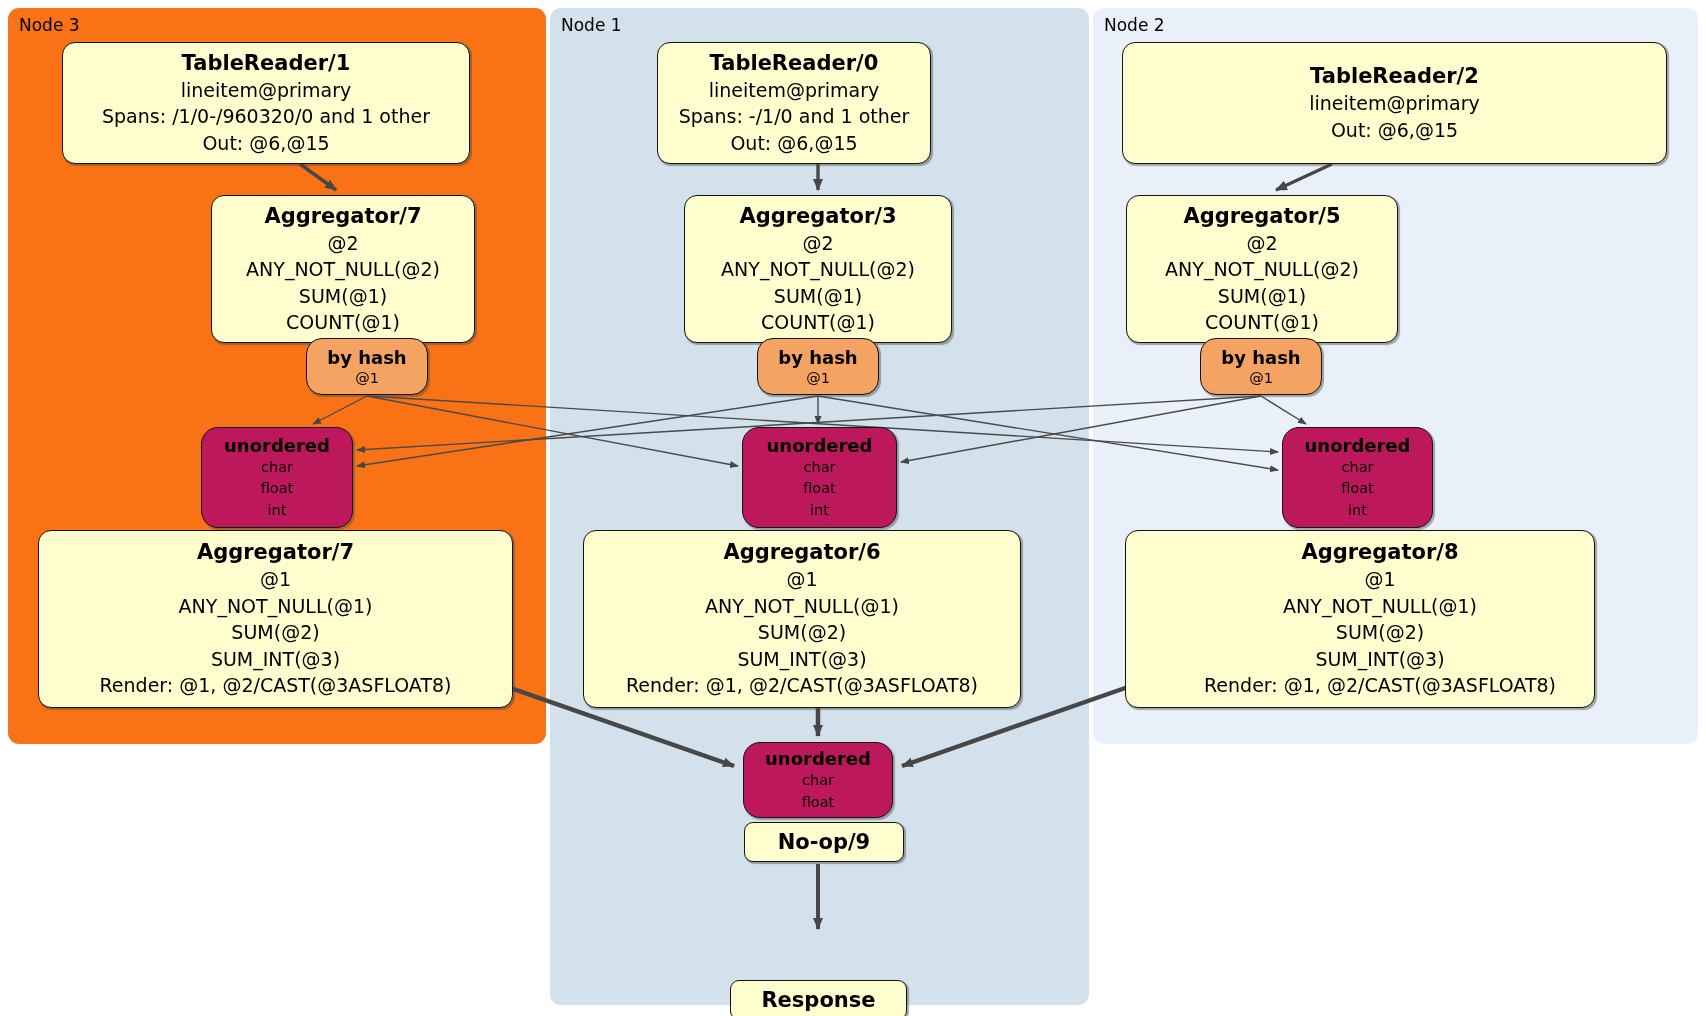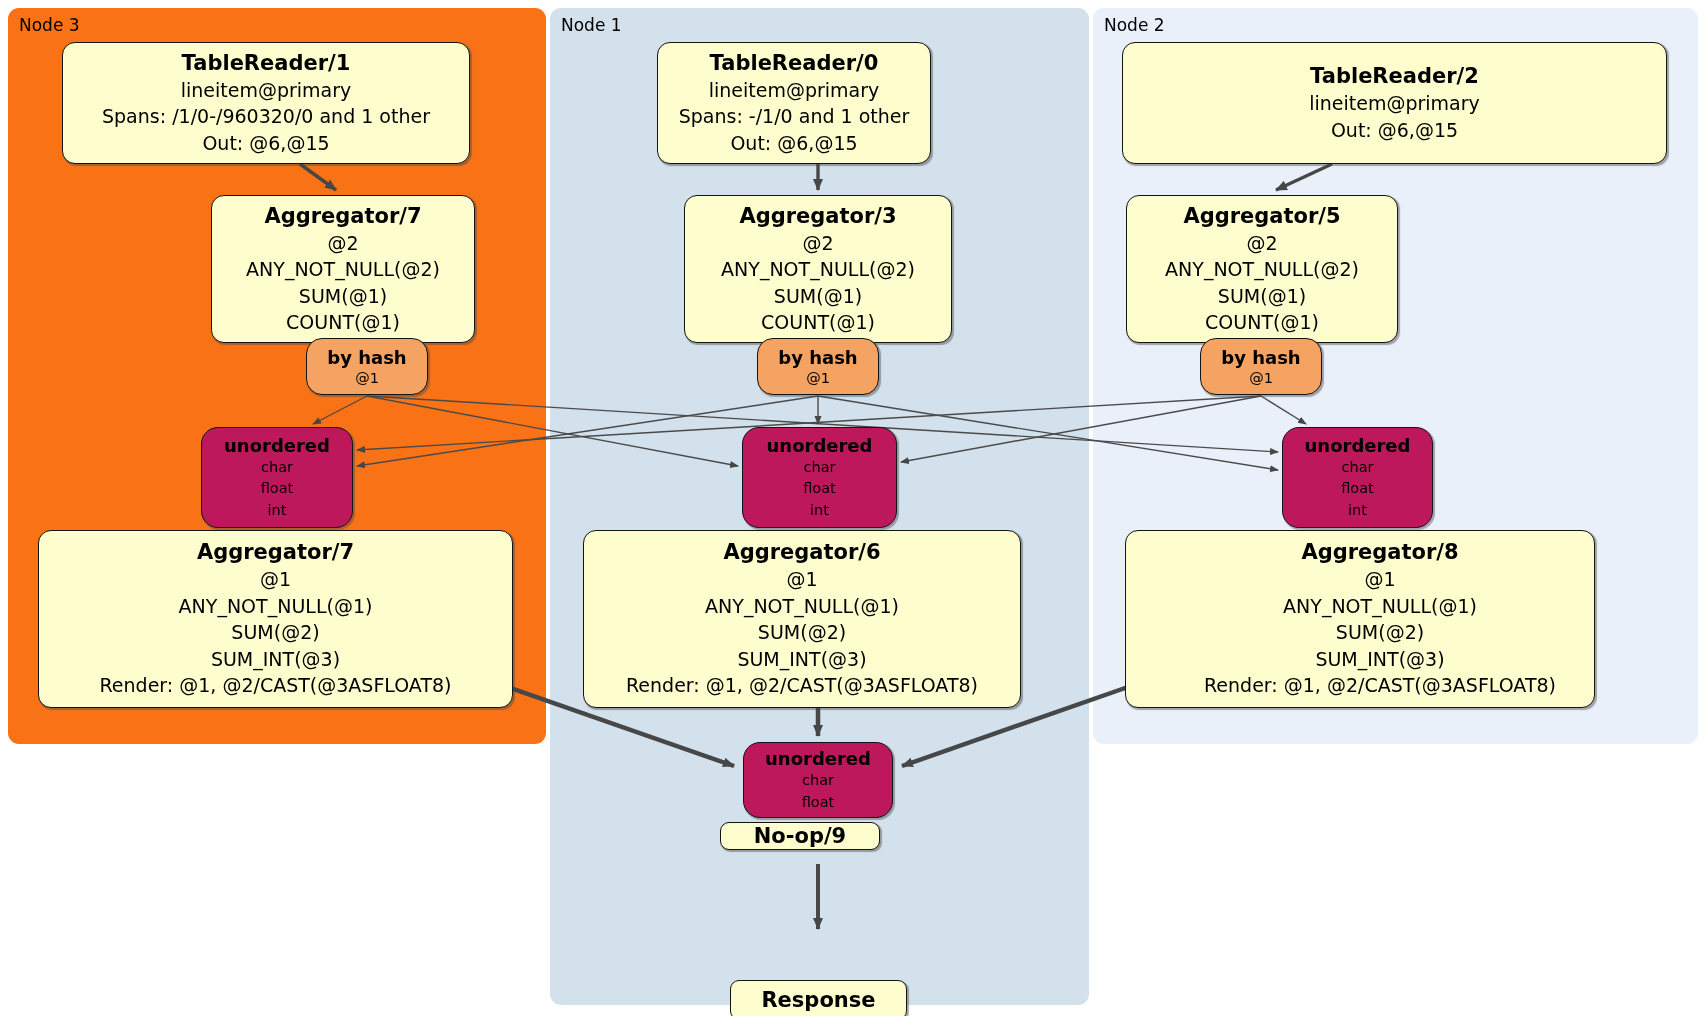--- a/index.html
+++ b/index.html
@@ -182,21 +182,21 @@
     <div class="line">SUM_INT(@3)</div>
     <div class="line">Render: @1, @2/CAST(@3ASFLOAT8)</div>
   </div>
 
   <div class="box sync" style="left:743px;top:742px;width:150px;height:76px;">
     <div class="title">unordered</div>
     <div class="line">char</div>
     <div class="line">float</div>
   </div>
 
-  <div class="box small-yellow" style="left:720px;top:822px;width:160px;height:28px;text-align:right;">
+  <div class="box small-yellow" style="left:744px;top:822px;width:160px;height:40px;text-align:right;">
     <div class="title">No-op/9</div>
   </div>
 
   <div class="box small-yellow" style="left:730px;top:980px;width:177px;height:40px;">
     <div class="title">Response</div>
   </div>
 
 </div>
 
 </body></html>

